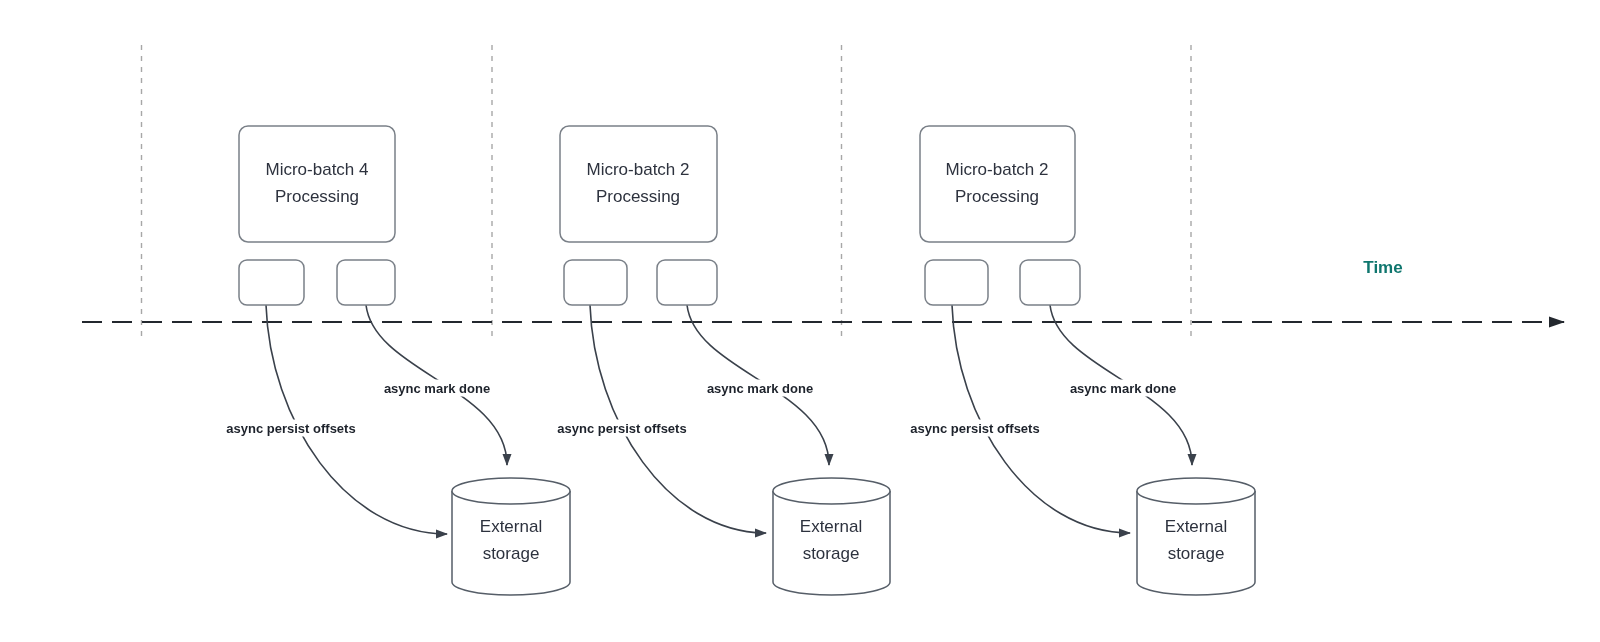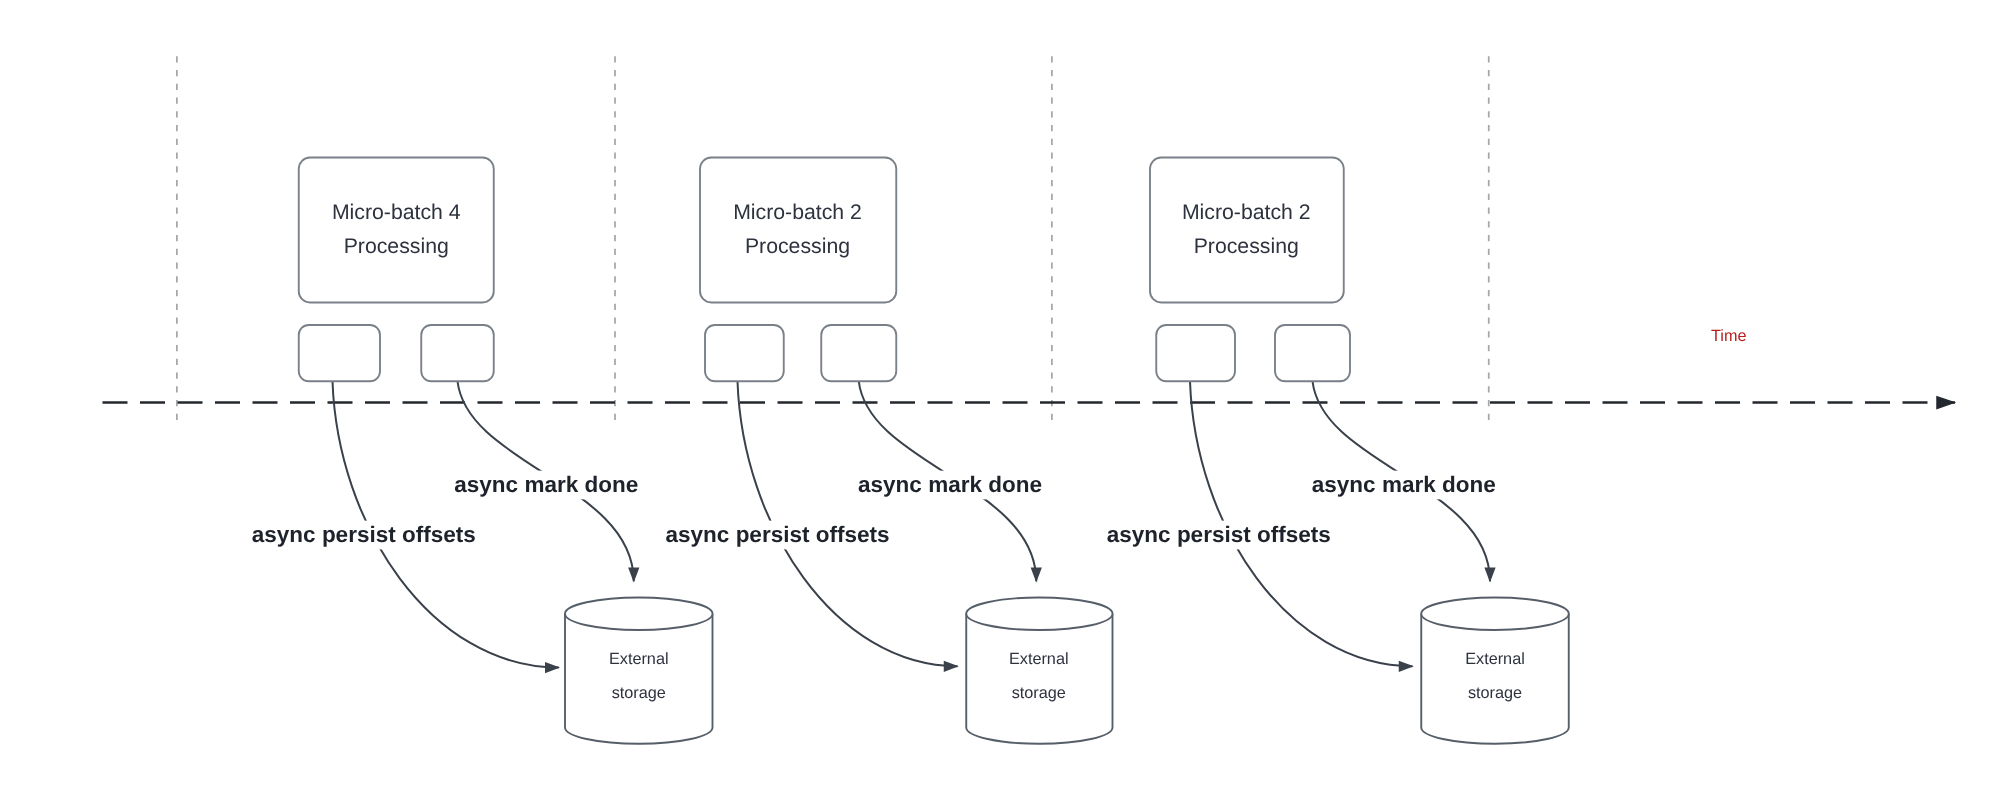--- a/index.html
+++ b/index.html
@@ -25,35 +25,36 @@
     transform: translate(-50%, -50%);
     text-align: center;
     color: #2d323e;
     white-space: pre-line;
   }
   .box-label {
     font-size: 17px;
     line-height: 27px;
   }
   .cyl-label {
-    font-size: 13px;
+    font-size: 17px;
     line-height: 27px;
   }
   .edge-label {
-    font-size: 18px;
+    font-size: 13px;
     font-weight: bold;
     color: #1d222b;
     background: #ffffff;
     padding: 1px 3px;
     white-space: nowrap;
   }
   .time-label {
-    font-size: 13px;
-    color: #b91c1c;
+    font-size: 17px;
+    color: #0f766e;
     white-space: nowrap;
+    font-weight: bold;
   }
 </style>
 </head>
 <body>
 
 <div class="canvas">
 
   <svg class="layer" width="1600" height="642" viewBox="0 0 1600 642">
     <defs>
       <marker id="arrowCurve" markerUnits="userSpaceOnUse" markerWidth="14" markerHeight="11" viewBox="0 0 14 11" refX="12" refY="5.5" orient="auto">

